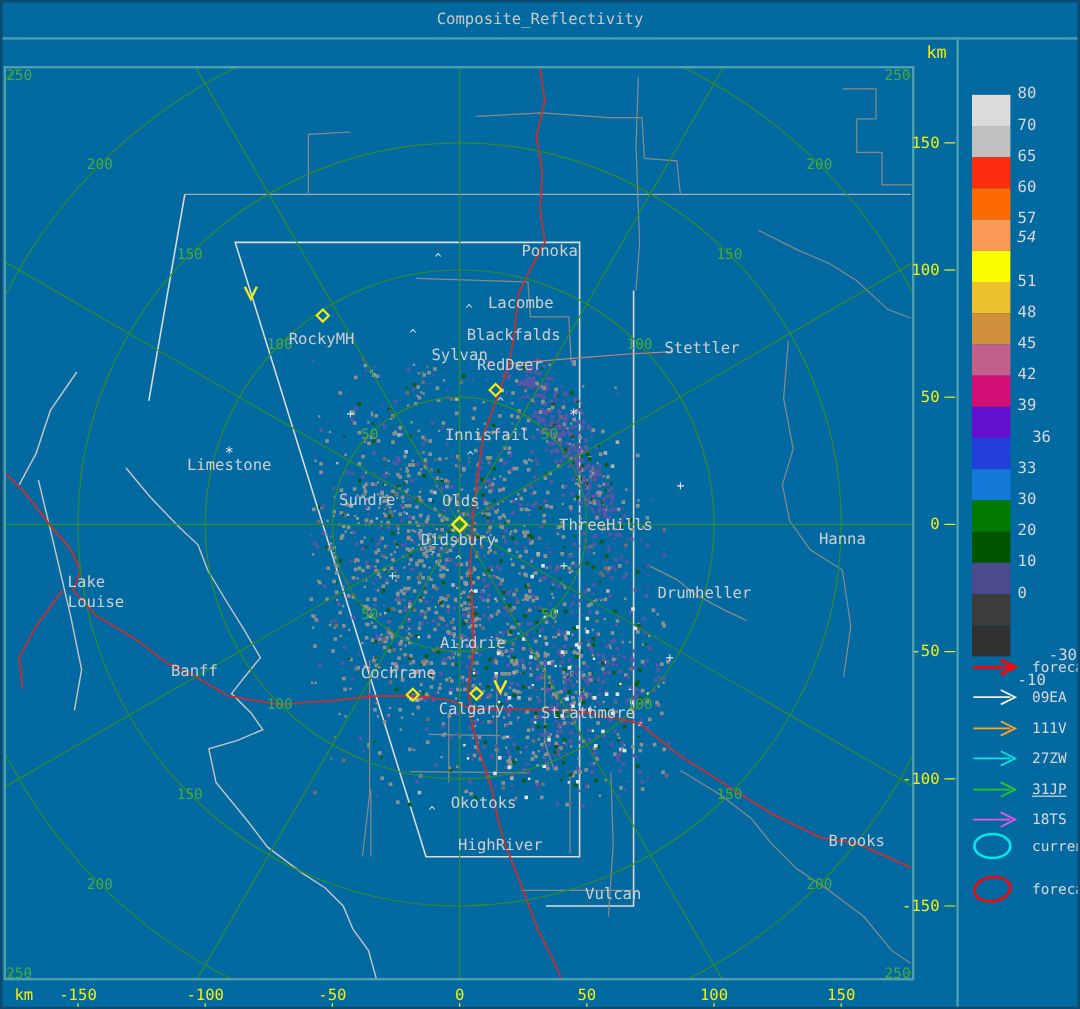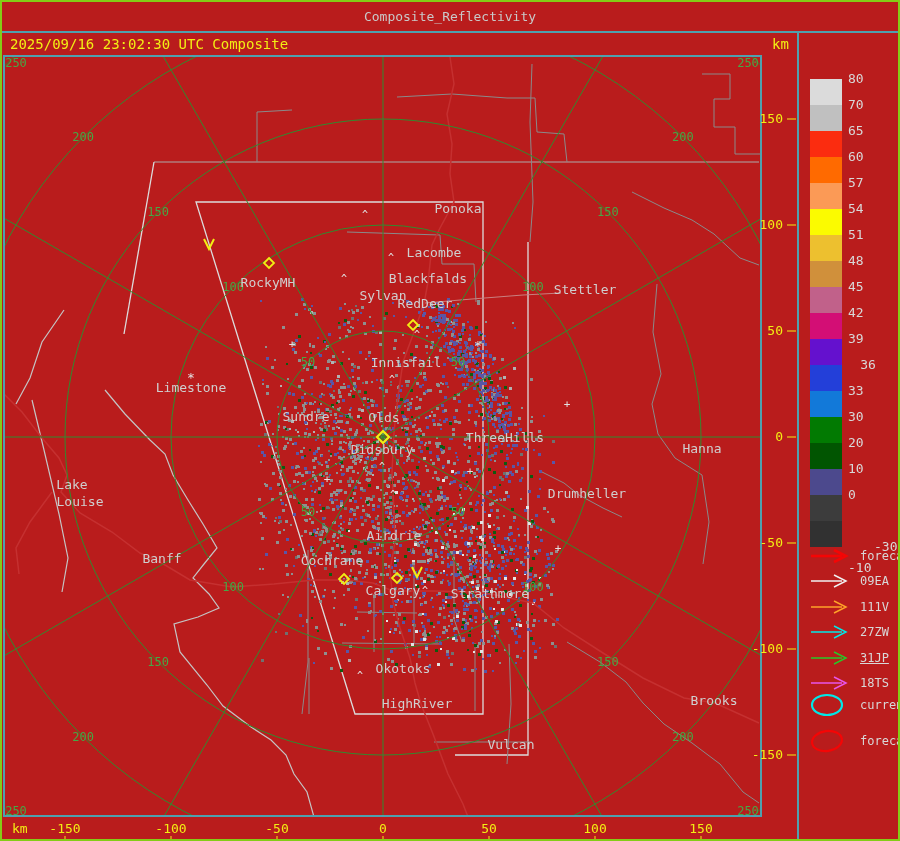--- a/index.html
+++ b/index.html
@@ -1,18 +1,18 @@
 <!DOCTYPE html>
 <html><head>
 <meta charset="utf-8">
 <style>
   html,body{margin:0;padding:0;background:#000;}
   #root{
-    position:relative;width:900px;height:841px;background:#b91c1c;
-    box-sizing:border-box;border:2px solid #84cc16;overflow:hidden;
+    position:relative;width:900px;height:841px;background:#0369a1;
+    box-sizing:border-box;border:2px solid #0c4a6e;overflow:hidden;
     font-family:"DejaVu Sans Mono","Liberation Mono",monospace;
   }
   .titlebar{
     position:absolute;left:0;top:0;width:100%;height:29px;
     border-bottom:2px solid #4FA0AE;display:flex;align-items:center;justify-content:center;
     color:#C9C9C9;font-size:13px;letter-spacing:0px;
   }
   .timestamp{position:absolute;left:8px;top:34px;color:#F2EE14;font-size:14px;white-space:pre;}
   .km-top{position:absolute;left:770px;top:34px;color:#F2EE14;font-size:14px;}
   .divider{position:absolute;left:795px;top:31px;width:2px;height:806px;background:#4FA0AE;}
@@ -24,21 +24,20 @@
 </style>
 </head>
 <body>
 
 <div id="root">
 
   <div class="titlebar">
     <span>Composite_Reflectivity</span>
   </div>
 
-  <div class="timestamp">2025/09/16 23:02:30 UTC Composite</div>
   <div class="km-top">km</div>
 
   <svg id="map-svg" width="900" height="841" viewBox="0 0 900 841" style="position:absolute;left:0;top:0;">
     <defs>
       <clipPath id="mapclip">
           <rect x="3" y="54" width="756" height="760"></rect>
         </clipPath>
     </defs>
     <g clip-path="url(#mapclip)">
       <g id="layer-boundaries">
@@ -2782,21 +2781,21 @@
         <div class="scale-box" style="top: 415px; background: rgb(2, 122, 2);"></div>
         <div class="scale-box" style="top: 441px; background: rgb(1, 85, 1);"></div>
         <div class="scale-box" style="top: 467px; background: rgb(76, 73, 141);"></div>
         <div class="scale-box" style="top: 493px; background: rgb(60, 60, 60);"></div>
         <div class="scale-box" style="top: 519px; background: rgb(49, 49, 49);"></div>
         <div class="scale-edge-label" style="top: 69px;">80</div>
         <div class="scale-edge-label" style="top: 95px;">70</div>
         <div class="scale-edge-label" style="top: 121px;">65</div>
         <div class="scale-edge-label" style="top: 147px;">60</div>
         <div class="scale-edge-label" style="top: 173px;">57</div>
-        <div class="scale-edge-label" style="top: 199px;">54</div>
+        <div class="scale-edge-label" style="top: 189px; font-style: italic;">54</div>
         <div class="scale-edge-label" style="top: 225px;">51</div>
         <div class="scale-edge-label" style="top: 251px;">48</div>
         <div class="scale-edge-label" style="top: 277px;">45</div>
         <div class="scale-edge-label" style="top: 303px;">42</div>
         <div class="scale-edge-label" style="top: 329px;">39</div>
         <div class="scale-edge-label" style="top: 355px; text-align: center;">36</div>
         <div class="scale-edge-label" style="top: 381px;">33</div>
         <div class="scale-edge-label" style="top: 407px;">30</div>
         <div class="scale-edge-label" style="top: 433px;">20</div>
         <div class="scale-edge-label" style="top: 459px;">10</div>

